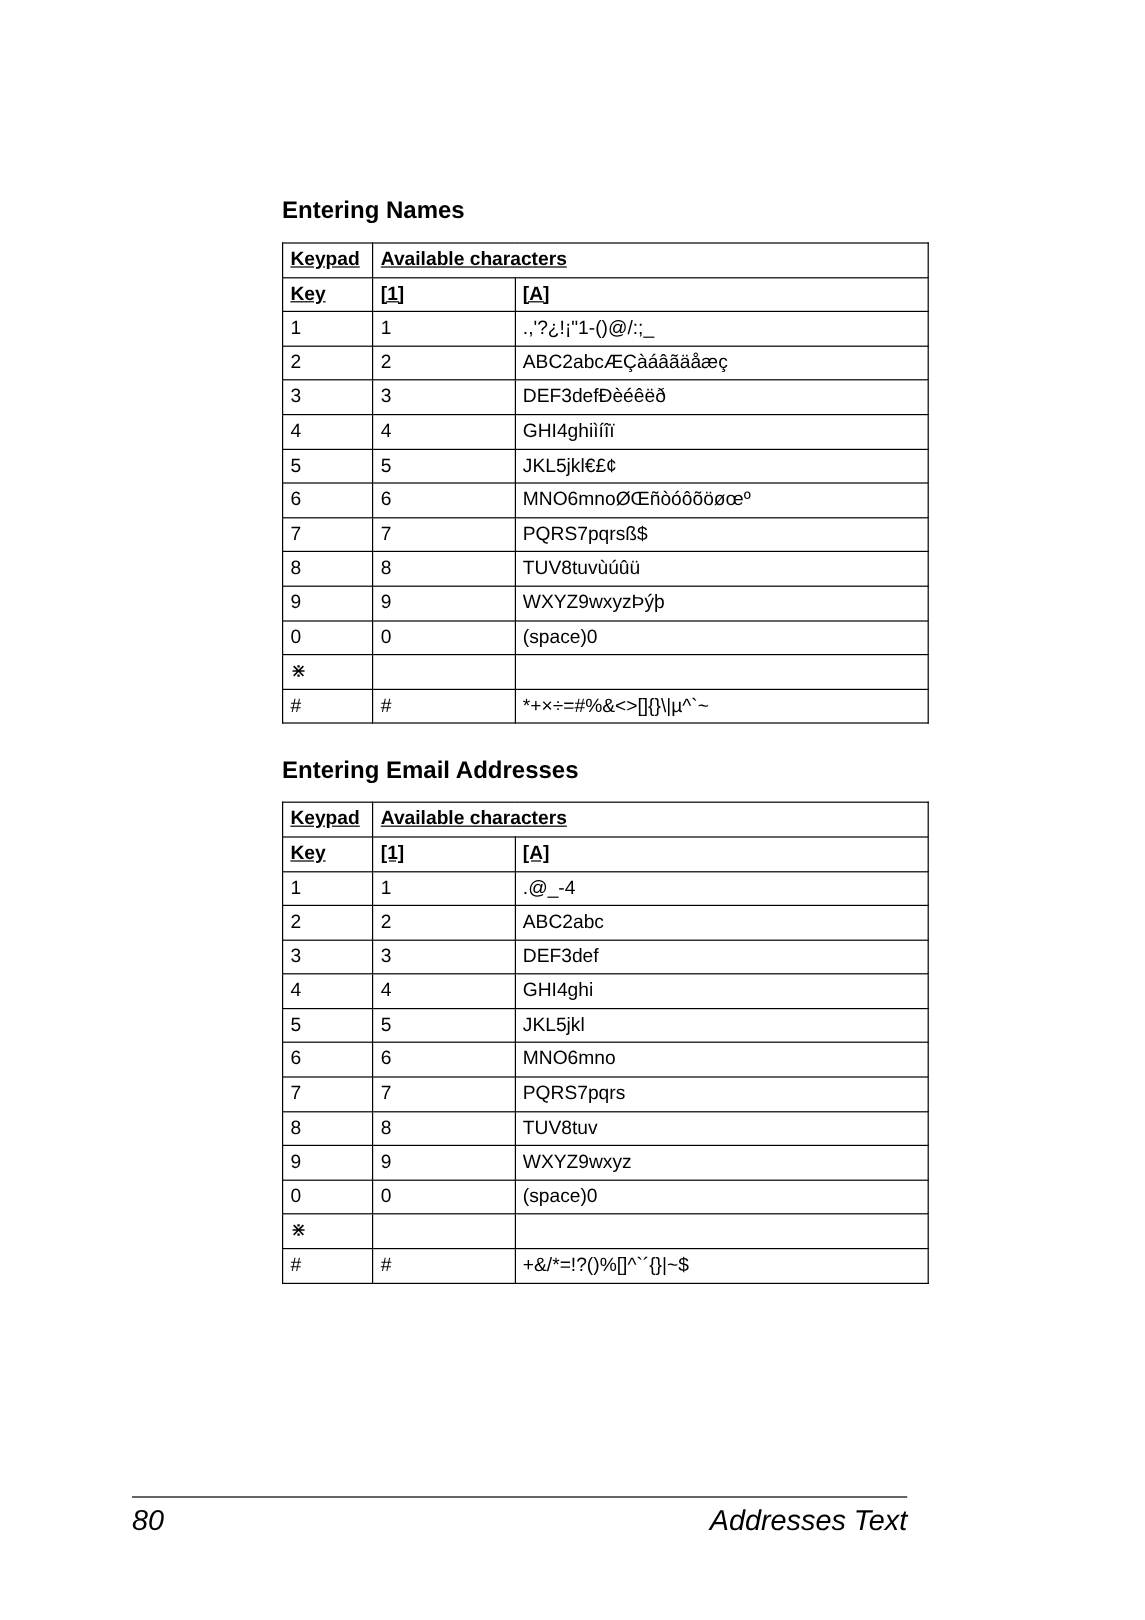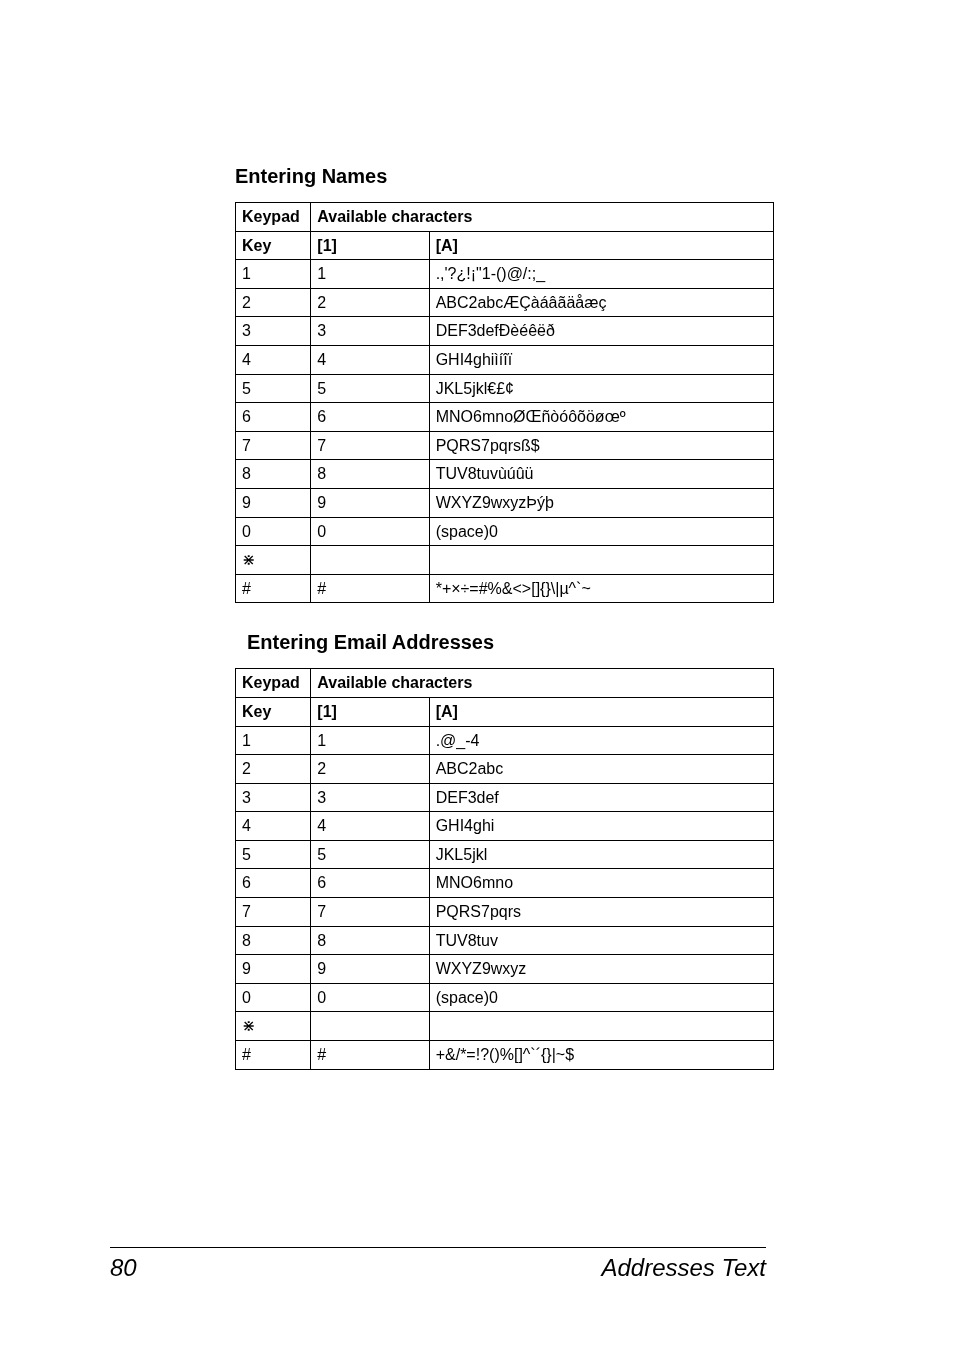--- a/index.html
+++ b/index.html
@@ -16,43 +16,43 @@
       padding: 165px 110px 50px 235px;
       position: relative;
     }
     .heading {
       font-weight: bold;
       font-size: 20px;
       margin: 0 0 14px 0;
     }
     .heading.second {
       margin-top: 28px;
-      margin-left: 12px;
     }
     table {
       border-collapse: collapse;
       width: 100%;
       font-size: 16px;
     }
     td, th {
       border: 1px solid #000;
       padding: 3px 6px 3px 6px;
       text-align: left;
       vertical-align: middle;
       font-weight: normal;
       line-height: 1.35;
       height: 20px;
     }
     .th-bold {
       font-weight: bold;
+      text-decoration: underline;
     }
     .footer {
       position: absolute;
       left: 110px;
-      right: 118px;
+      right: 128px;
       bottom: 68px;
     }
     .footer-rule {
       border: none;
       border-top: 1px solid #000;
       margin: 0 0 6px 0;
     }
     .footer-row {
       display: flex;
       justify-content: space-between;

